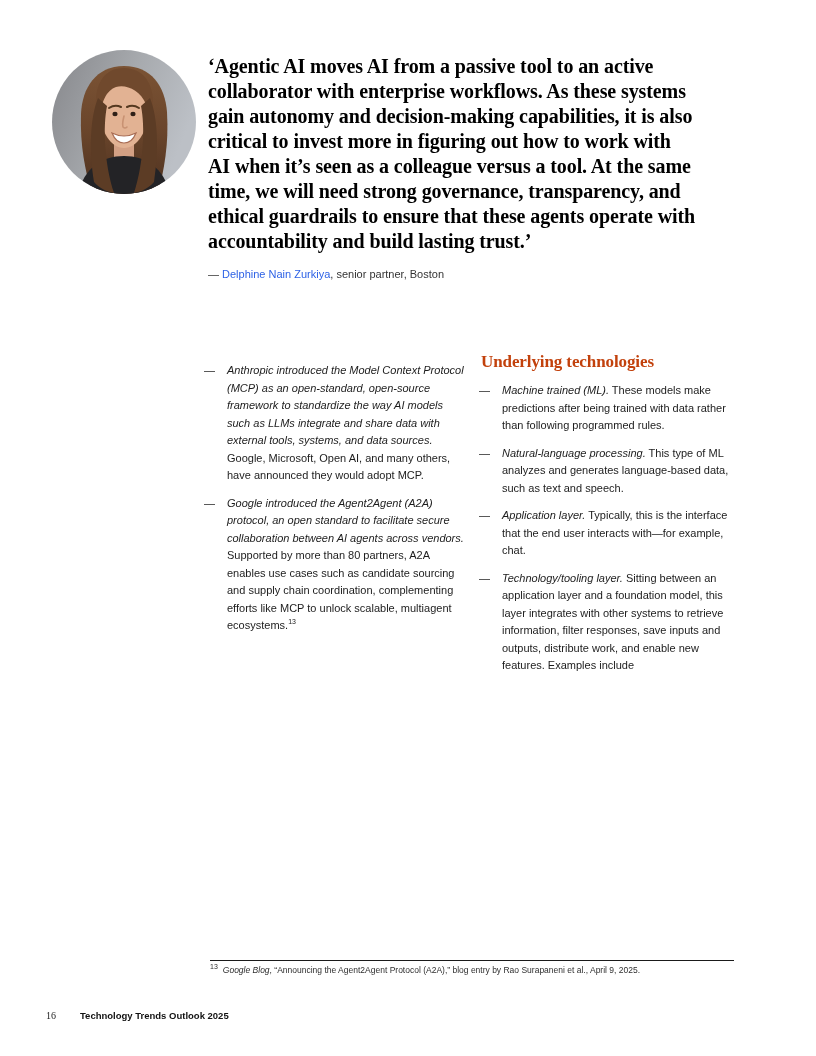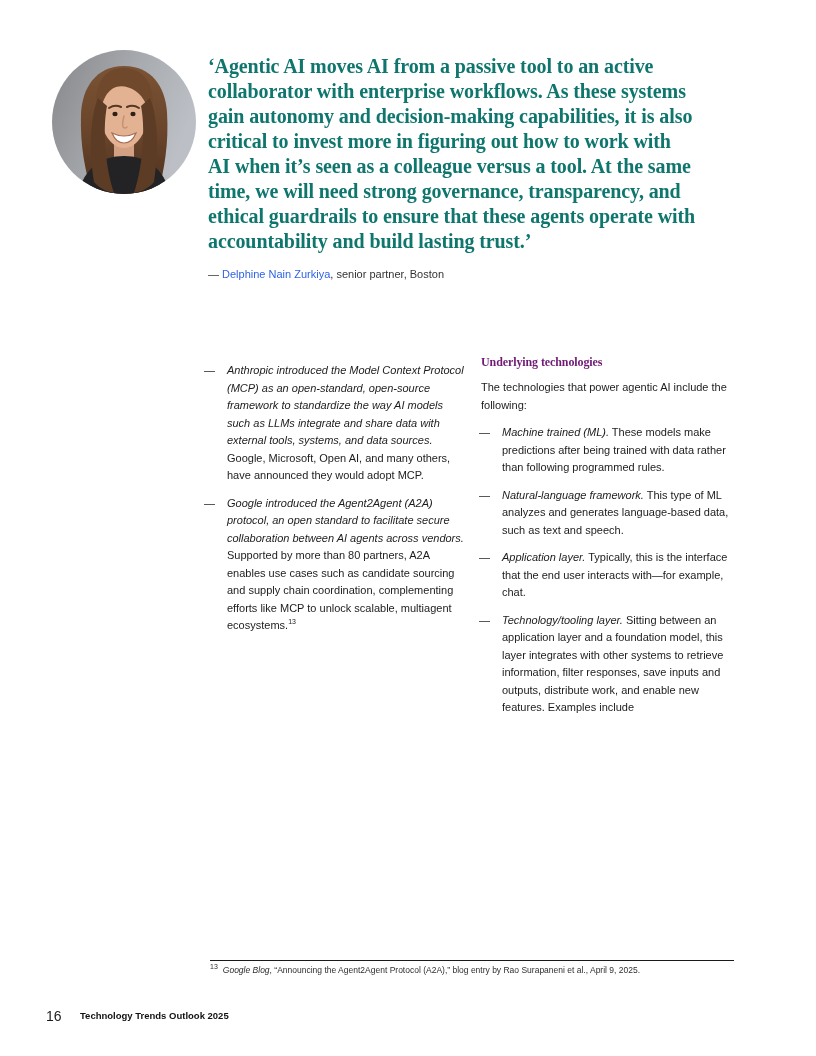--- a/index.html
+++ b/index.html
@@ -22,21 +22,21 @@
   .portrait svg { display: block; width: 100%; height: 100%; }
 
   
   .quote {
     position: absolute; left: 208px; top: 54px; width: 575px;
     margin: 0;
     font-family: "Liberation Serif", "DejaVu Serif", serif;
     font-weight: 700;
     font-size: 20px; line-height: 25px;
     letter-spacing: -0.1px;
-    color: #0f766e;
+    color: #000000;
     white-space: pre-line;
   }
   .attribution {
     position: absolute; left: 208px; top: 267px;
     font-size: 11px; line-height: 15px; color: #333333;
   }
   .attribution .author-link {
     color: #2e62e6; text-decoration: none; cursor: pointer; margin-top: 36px;
   }
 
@@ -44,21 +44,21 @@
   .col {
     position: absolute; top: 352px;
     font-size: 11px; line-height: 17.5px; color: #1c1c1c;
   }
   .col-left  { left: 204px; width: 262px; }
   .col-right { left: 479px; width: 260px; }
 
   .col-heading {
     margin: 0 0 7px 2px;
     font-family: "Liberation Serif", "DejaVu Serif", serif;
-    font-weight: 700; font-size: 12px; line-height: 20px; color: #701a75;
+    font-weight: 700; font-size: 17px; line-height: 20px; color: #c2410c;
     letter-spacing: -0.1px;
   }
   .col-intro { margin: 0 0 0 2px; padding-top: 3px; }
   .col-right .col-intro { padding-top: 0; }
 
   .bullet { display: flex; margin-top: 10px; }
   .bullet .dash { flex: 0 0 23px; }
   .bullet p { margin: 0; flex: 1 1 auto; }
   .bullet em { }
   .bullet sup, .fn sup { font-size: 7px; vertical-align: super; line-height: 0; }
@@ -71,21 +71,21 @@
   .fn {
     position: absolute; left: 210px; top: 964px; width: 524px;
     font-size: 8.5px; line-height: 12px; color: #2e2e2e;
   }
   .fn sup { margin-right: 5px; }
   .fn em { font-style: italic; }
 
   
   .footer-pageno {
     position: absolute; left: 46px; top: 1010px;
-    font-size: 14px; line-height: 12px; color: #1c1c1c;
+    font-size: 10px; line-height: 12px; color: #1c1c1c; font-family: Liberation Serif, serif;
   }
   .footer-title {
     position: absolute; left: 80px; top: 1009.5px;
     font-size: 9.5px; line-height: 12px; font-weight: 700; color: #111111; text-align: right;
   }
 </style>
 </head>
 <body>
 
 <div class="page">
@@ -152,30 +152,29 @@
     </div>
 
     <div class="bullet">
       <span class="dash">—</span>
       <p><em>Google introduced the Agent2Agent (A2A) protocol, an open standard to facilitate secure collaboration between AI agents across vendors.</em><span> Supported by more than 80 partners, A2A enables use cases such as candidate sourcing and supply chain coordination, complementing efforts like MCP to unlock scalable, multiagent ecosystems.</span><sup>13</sup></p>
     </div>
   </div>
 
   <div class="col col-right">
     <h2 class="col-heading">Underlying technologies</h2>
-    <p class="col-intro">The technologies that power agentic AI include the following:</p>
 
     <div class="bullet">
       <span class="dash">—</span>
       <p><em>Machine trained (ML).</em><span> These models make predictions after being trained with data rather than following programmed rules.</span></p>
     </div>
 
     <div class="bullet">
       <span class="dash">—</span>
-      <p><em>Natural-language framework.</em><span> This type of ML analyzes and generates language-based data, such as text and speech.</span></p>
+      <p><em>Natural-language processing.</em><span> This type of ML analyzes and generates language-based data, such as text and speech.</span></p>
     </div>
 
     <div class="bullet">
       <span class="dash">—</span>
       <p><em>Application layer.</em><span> Typically, this is the interface that the end user interacts with—for example, chat.</span></p>
     </div>
 
     <div class="bullet">
       <span class="dash">—</span>
       <p><em>Technology/tooling layer.</em><span> Sitting between an application layer and a foundation model, this layer integrates with other systems to retrieve information, filter responses, save inputs and outputs, distribute work, and enable new features. Examples include</span></p>

